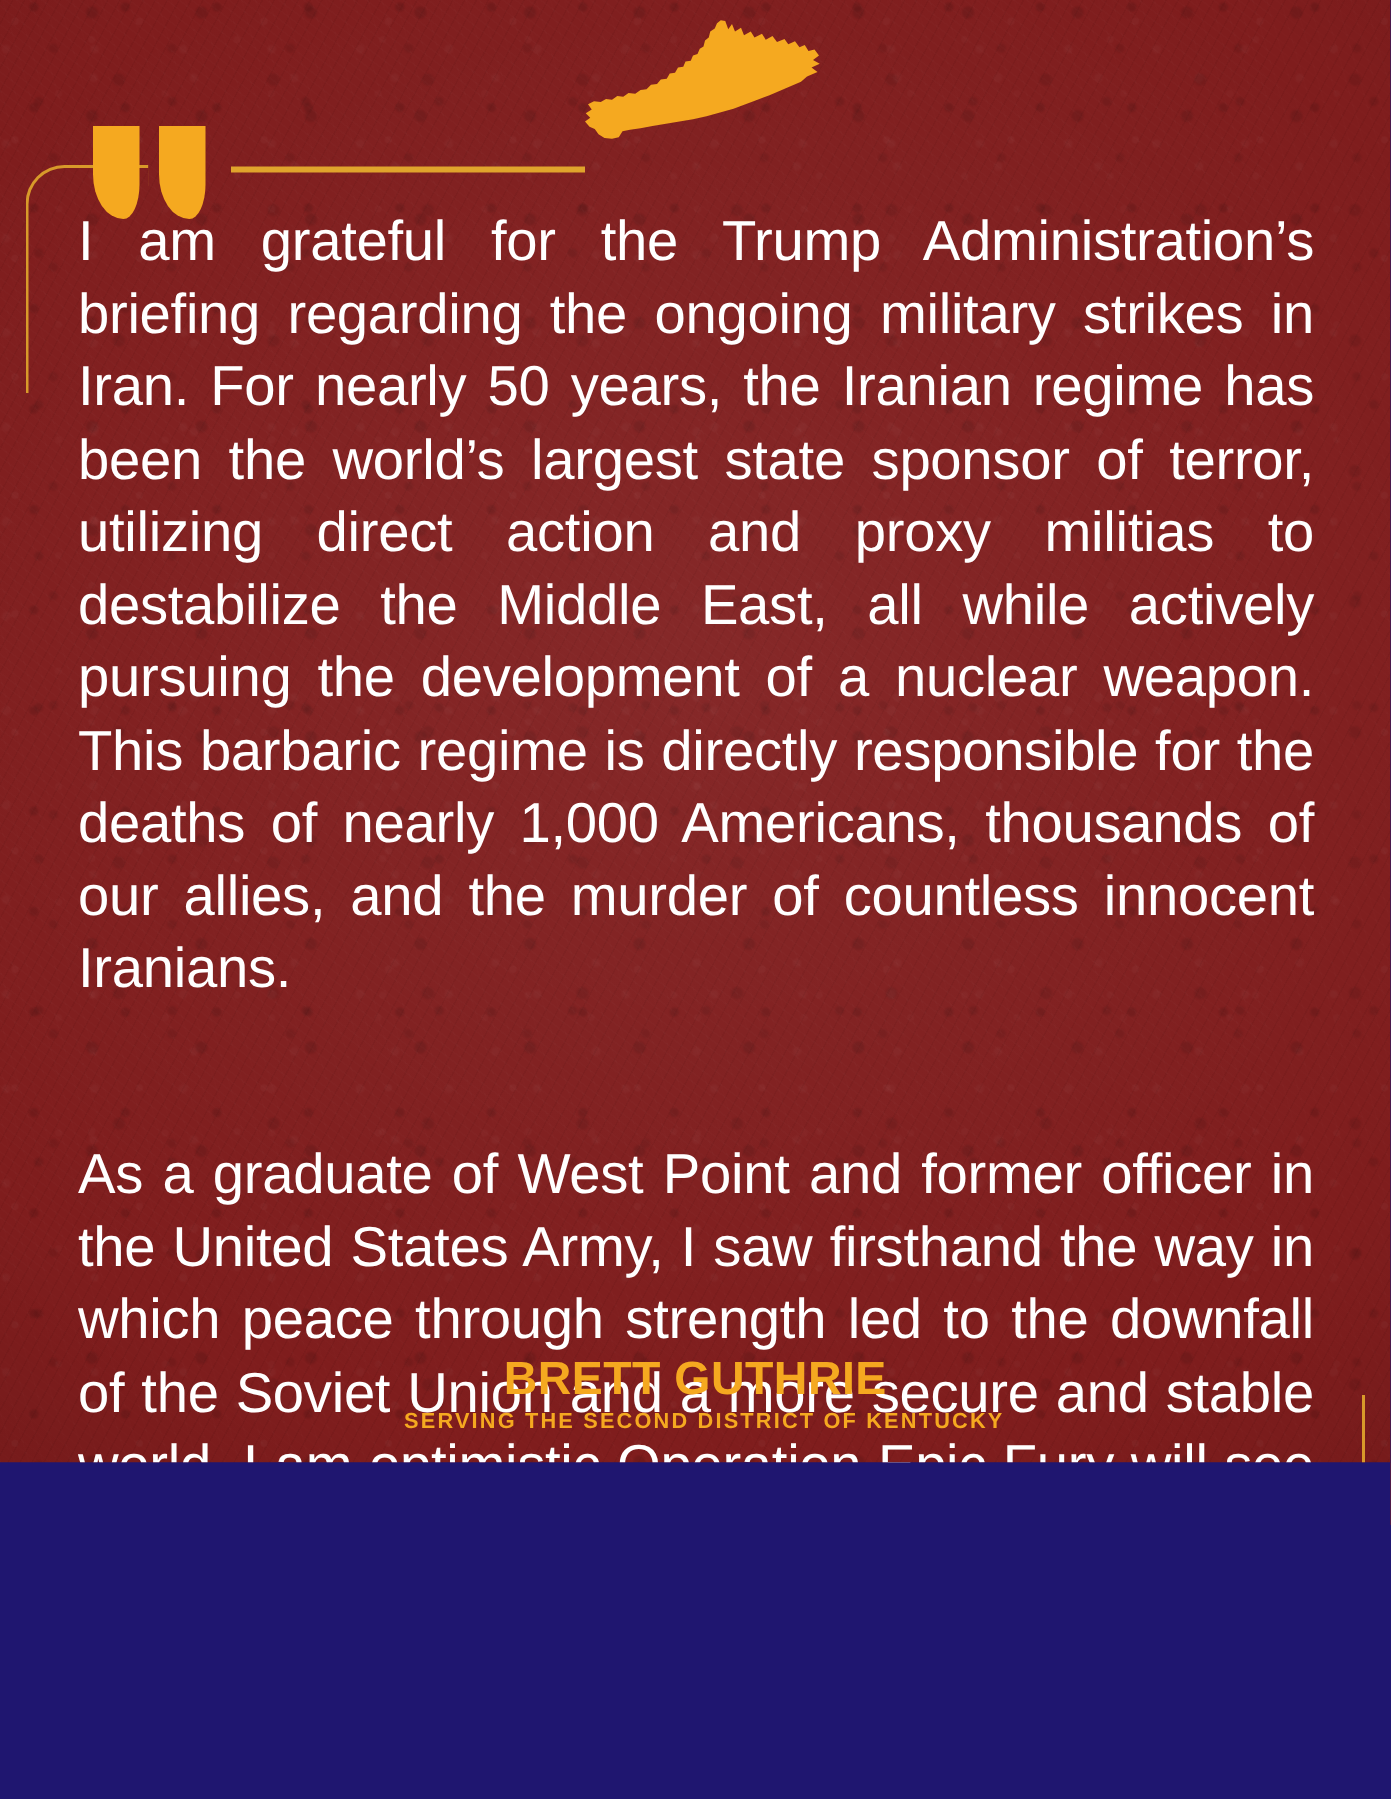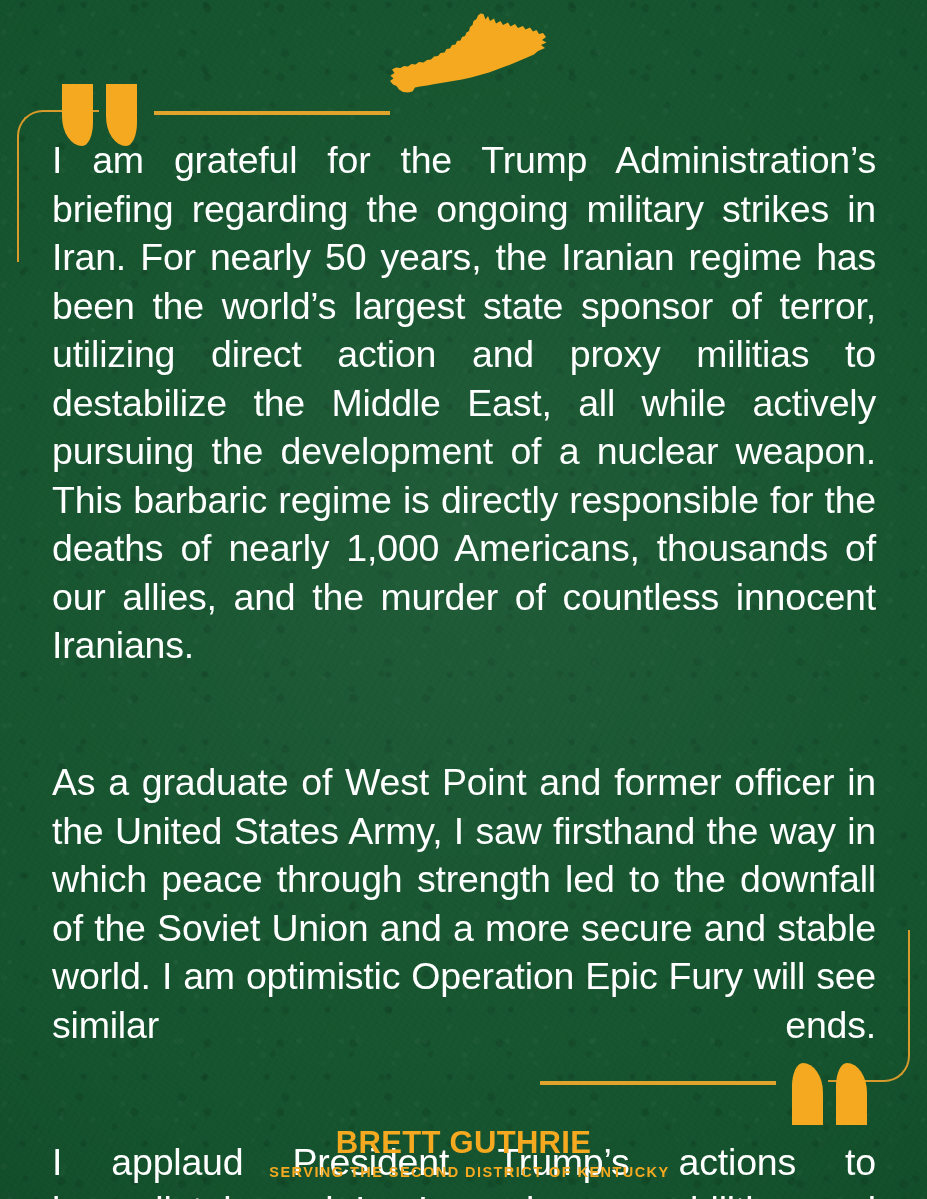--- a/index.html
+++ b/index.html
@@ -5,23 +5,23 @@
 <style>
   html, body {
     margin: 0;
     padding: 0;
     background: #1f1670;
   }
 
   #card {
     position: relative;
     width: 927px;
-    height: 1199px;
+    height: 975px;
     overflow: hidden;
-    background-color: #14532d;
+    background-color: #7f1d1d;
     font-family: "Liberation Sans", sans-serif;
     -webkit-font-smoothing: antialiased;
   }
 
   
   #texture {
     position: absolute;
     inset: 0;
     pointer-events: none;
     opacity: 0.55;

